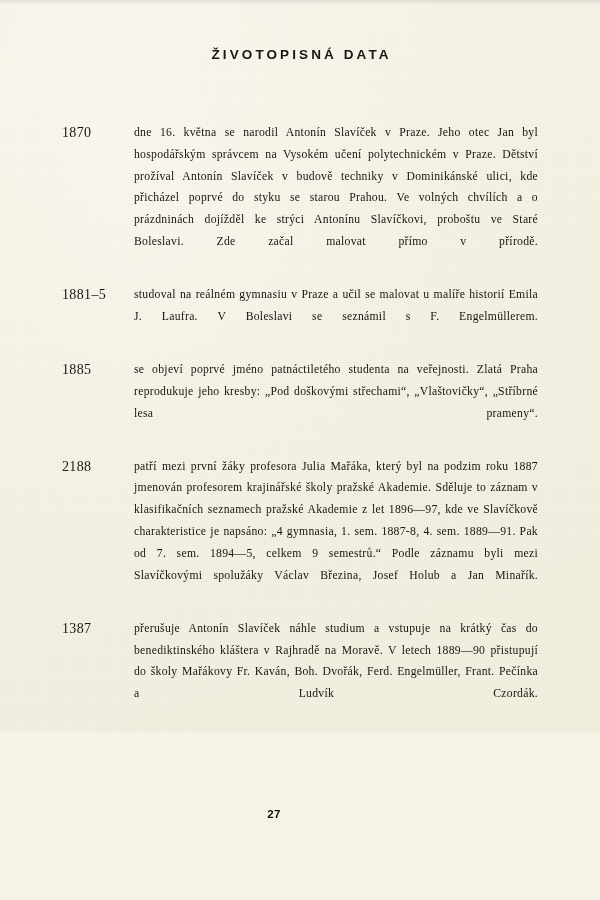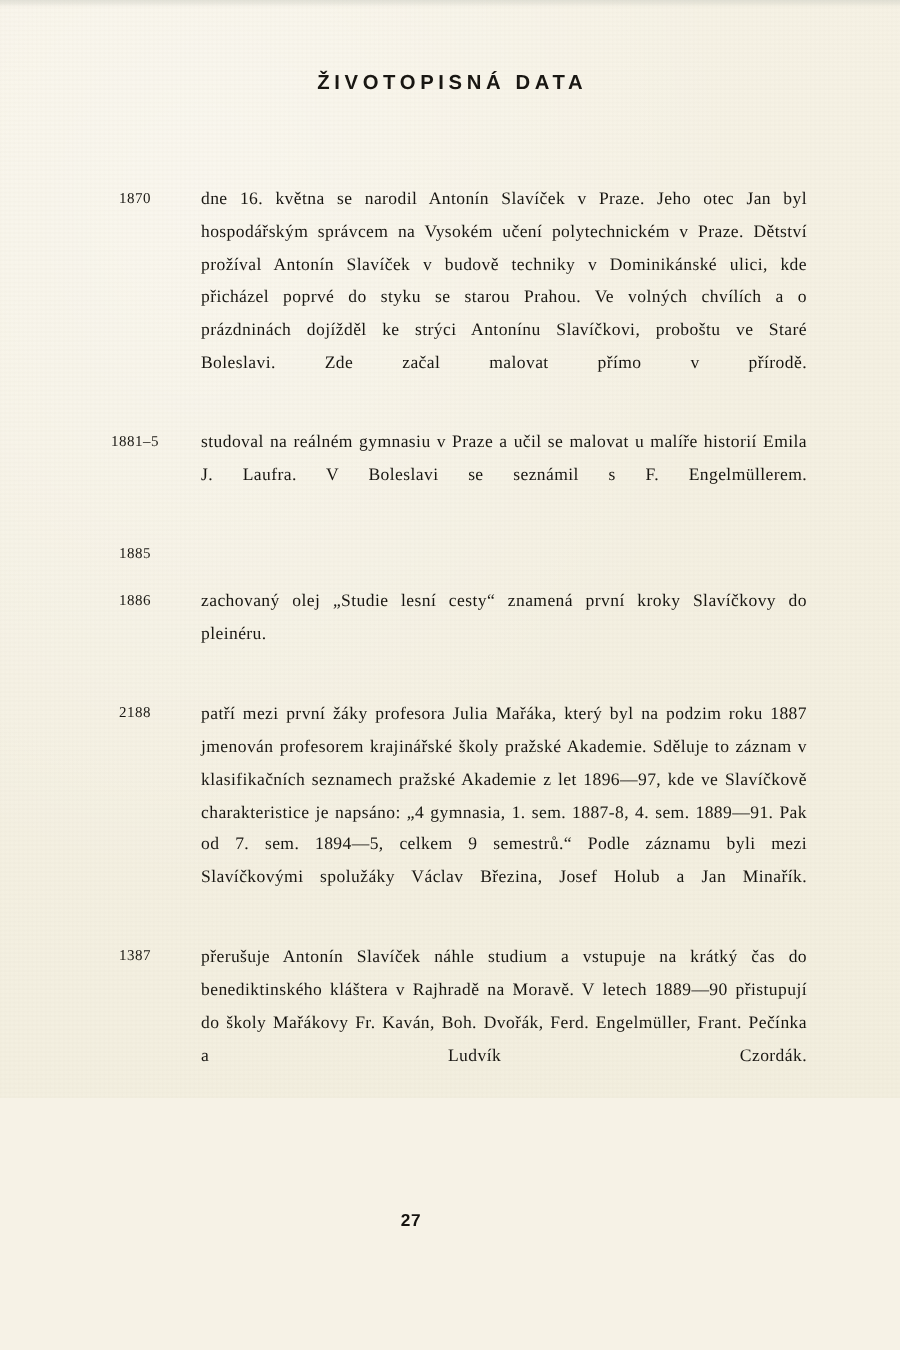--- a/index.html
+++ b/index.html
@@ -47,22 +47,22 @@
     width: 476px;
   }
   .entry {
     display: flex;
     align-items: flex-start;
     margin-bottom: 9.5px;
   }
   .entry-year {
     flex: 0 0 auto;
     width: 56px;
-    text-align: center;
-    font-size: 10px;
+    text-align: left;
+    font-size: 14px;
     line-height: 21.8px;
     letter-spacing: 0.35px;
     color: #15130f;
     white-space: nowrap;
   }
   .entry-text {
     flex: 1 1 auto;
     margin-left: 16px;
     font-size: 11.7px;
     line-height: 21.8px;
@@ -127,26 +127,23 @@
       <div class="entry-text">dne 16. května se narodil Antonín Slavíček v Praze. Jeho otec Jan byl hospodářským správcem na Vysokém učení polytechnickém v Praze. Dětství prožíval Antonín Slavíček v budově techniky v Dominikánské ulici, kde přicházel poprvé do styku se starou Prahou. Ve volných chvílích a o prázdninách dojížděl ke strýci Antonínu Slavíčkovi, proboštu ve Staré Boleslavi. Zde začal malovat přímo v přírodě.</div>
     </div>
 
     <div class="entry">
       <div class="entry-year">1881–5</div>
       <div class="entry-text">studoval na reálném gymnasiu v Praze a učil se malovat u malíře historií Emila J. Laufra. V Boleslavi se seznámil s F. Engelmüllerem.</div>
     </div>
 
     <div class="entry">
       <div class="entry-year">1885</div>
+      <div class="entry-text">se objeví poprvé jméno patnáctiletého studenta na veřejnosti. Zlatá Praha reprodukuje jeho kresby: „Pod doškovými střechami“, „Vlaštovičky“, „Stříbrné lesa prameny“.</div>
     </div>
 
-    <div class="entry">
-      <div class="entry-year">1886</div>
-      <div class="entry-text">zachovaný olej „Studie lesní cesty“ znamená první kroky Slavíčkovy do pleinéru.</div>
-    </div>
 
 
     <div class="entry">
       <div class="entry-year">2188</div>
       <div class="entry-text">patří mezi první žáky profesora Julia Mařáka, který byl na podzim roku 1887 jmenován profesorem krajinářské školy pražské Akademie. Sděluje to záznam v klasifikačních seznamech pražské Akademie z let 1896—97, kde ve Slavíčkově charakteristice je napsáno: „4 gymnasia, 1. sem. 1887-8, 4. sem. 1889—91. Pak od 7. sem. 1894—5, celkem 9 semestrů.“ Podle záznamu byli mezi Slavíčkovými spolužáky Václav Březina, Josef Holub a Jan Minařík.</div>
     </div>
 
     <div class="entry">
       <div class="entry-year">1387</div>
       <div class="entry-text">přerušuje Antonín Slavíček náhle studium a vstupuje na krátký čas do benediktinského kláštera v Rajhradě na Moravě. V letech 1889—90 přistupují do školy Mařákovy Fr. Kaván, Boh. Dvořák, Ferd. Engelmüller, Frant. Pečínka a Ludvík Czordák.</div>

